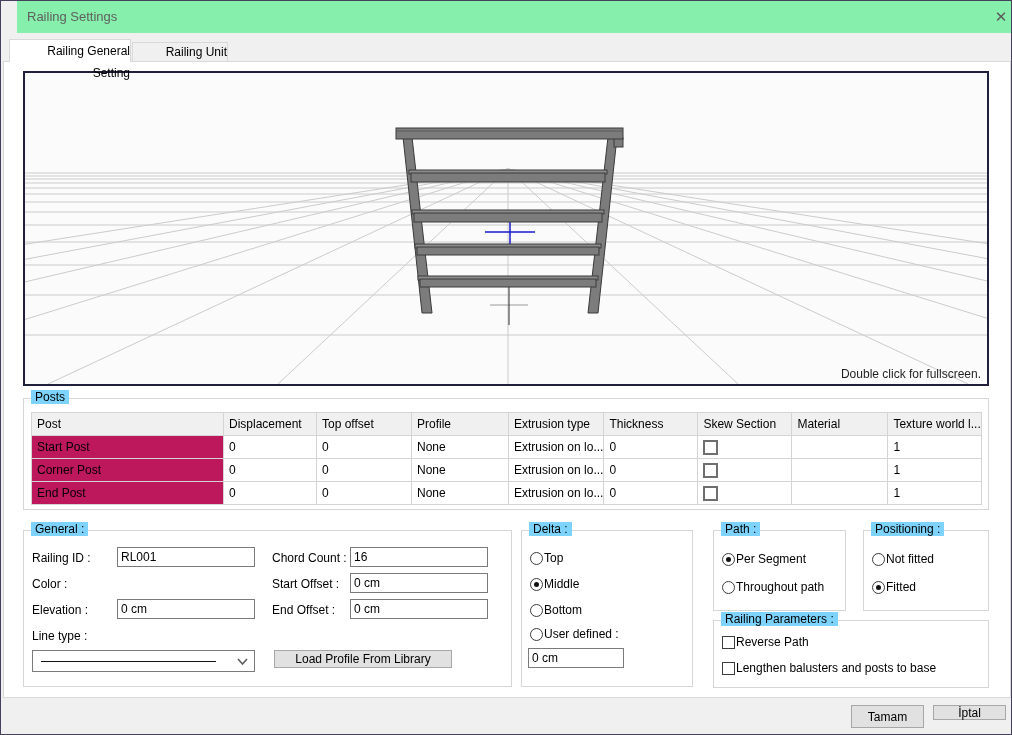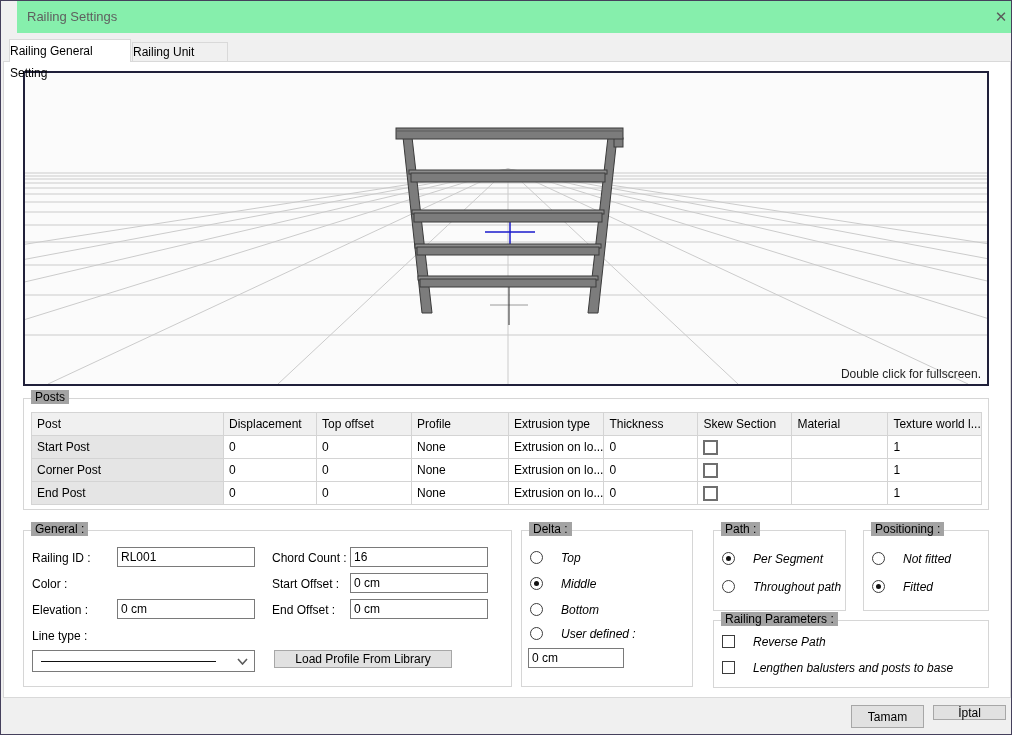--- a/index.html
+++ b/index.html
@@ -5,65 +5,65 @@
   * { margin:0; padding:0; box-sizing:border-box; }
   html,body { width:1012px; height:735px; font-family:"Liberation Sans", sans-serif; font-size:12px; color:#000; }
   #window { position:relative; width:1012px; height:735px; background:#f0f0f0; border:1px solid #45405c; overflow:hidden; }
 
   
   #titlebar { position:absolute; left:16px; top:0; width:100%; height:32px; background:#86efac; }
   #title { position:absolute; left:10px; top:0; line-height:32px; font-size:13px; color:#5f5f5f; }
   #close { position:absolute; right:10px; top:0; width:32px; height:32px; text-align:center; line-height:32px; font-size:15px; color:#5a5a5a; cursor:pointer; }
 
   
-  .tab { position:absolute; text-align:left; border:1px solid #d9d9d9; border-bottom:none; }
+  .tab { position:absolute; text-align:right; border:1px solid #d9d9d9; border-bottom:none; }
   #tab-general { left:8px; top:38px; width:122px; height:23px; background:#fff; z-index:3; line-height:22px; }
   #tab-unit { left:131px; top:41px; width:96px; height:20px; background:#f0f0f0; line-height:18px; }
   #tabpage { position:absolute; left:2px; top:60px; width:1008px; height:637px; background:#fff; border:1px solid #d9d9d9; }
 
   
   #preview { position:absolute; left:22px; top:70px; width:966px; height:315px; border:2px solid #20203a; background:#fbfbfb; }
   #preview svg { display:block; }
   #preview-hint { position:absolute; right:6px; bottom:3px; font-size:12px; color:#1f1f1f; }
 
   
   .group { position:absolute; border:1px solid #d6d6d6; background:#fff; }
-  .group > .glabel { position:absolute; top:-9px; left:7px; background:#a3a3a3; padding:0 4px; white-space:nowrap; }
+  .group > .glabel { position:absolute; top:-9px; left:7px; background:#7dd3fc; padding:0 4px; white-space:nowrap; }
   #posts-group { left:22px; top:397px; width:966px; height:112px; }
   #general-group { left:22px; top:529px; width:489px; height:157px; }
   #delta-group { left:520px; top:529px; width:172px; height:157px; }
   #path-group { left:712px; top:529px; width:133px; height:81px; }
   #positioning-group { left:862px; top:529px; width:126px; height:81px; }
   #params-group { left:712px; top:619px; width:276px; height:68px; }
 
   
   #posts-table { position:absolute; left:7px; top:13px; border-collapse:collapse; table-layout:fixed; border:1px solid #9b9b9b; }
   #posts-table th, #posts-table td { border:1px solid #d4d4d4; height:23px; padding:0 0 0 5px; font-weight:normal; text-align:left; overflow:hidden; white-space:nowrap; }
   #posts-table th { background:#f0f0f0; }
-  #posts-table td.rowhead { background:#e5e5e5; }
+  #posts-table td.rowhead { background:#be185d; }
   td.chk { text-align:center; padding:0; }
   .tbl-checkbox { display:inline-block; width:15px; height:15px; border:2px solid #6f6f6f; background:#fff; vertical-align:middle; }
 
   
   .flabel { position:absolute; white-space:nowrap; }
   .tinput { position:absolute; height:20px; border:1px solid #7a7a7a; background:#fff; font-family:"Liberation Sans", sans-serif; font-size:12px; padding:1px 3px; }
   .btn { position:absolute; background:#e1e1e1; border:1px solid #a7a7a7; font-family:"Liberation Sans", sans-serif; font-size:12px; cursor:pointer; }
 
   
   #color-control { position:absolute; left:93px; top:42px; width:138px; height:23px; border:2px solid; border-color:#8a8a8a #3d3d3d #3d3d3d #8a8a8a; background:#fff; display:flex; }
   #color-number { width:35px; height:100%; background:#fff; border-right:1px solid #9a9a9a; padding:1px 2px; }
   #color-swatch { flex:1; }
 
   
   #linetype-dd { position:absolute; left:8px; top:119px; width:223px; height:22px; border:1px solid #7a7a7a; background:#fff; display:flex; align-items:center; cursor:pointer; }
   #linetype-line { margin-left:8px; width:175px; border-top:1px solid #111; }
   #linetype-dd svg { position:absolute; right:6px; top:7px; }
 
   
-  .optrow { position:absolute; display:flex; align-items:flex-start; gap:18px; cursor:pointer;font-style:italic; }
+  .optrow { position:absolute; display:flex; align-items:flex-end; gap:1px; cursor:pointer; }
   .rb { width:13px; height:13px; border:1px solid #3c3c3c; border-radius:50%; background:#fff; position:relative; flex:none; }
   .rb.sel::after { content:""; position:absolute; left:3px; top:3px; width:5px; height:5px; border-radius:50%; background:#111; }
   .cb { width:13px; height:13px; border:1px solid #3c3c3c; background:#fff; flex:none; }
 
   
   #btn-ok { left:850px; top:704px; width:73px; height:23px; }
   #btn-cancel { left:932px; top:704px; width:73px; height:15px; }
 </style>
 </head>
 <body>

